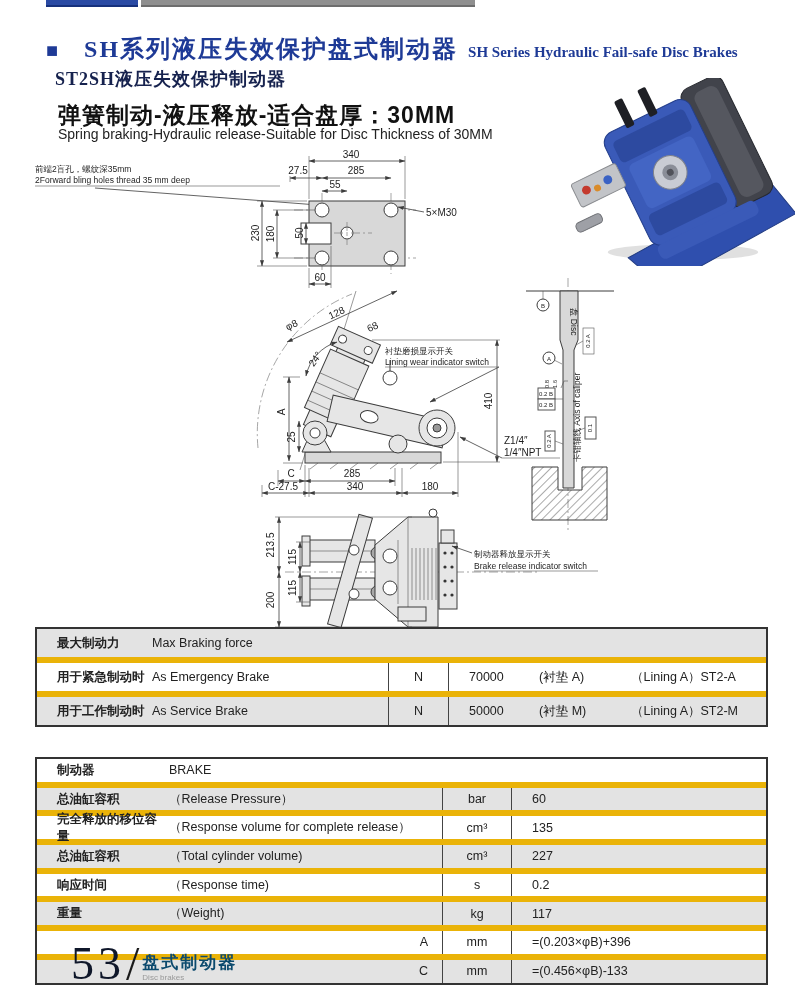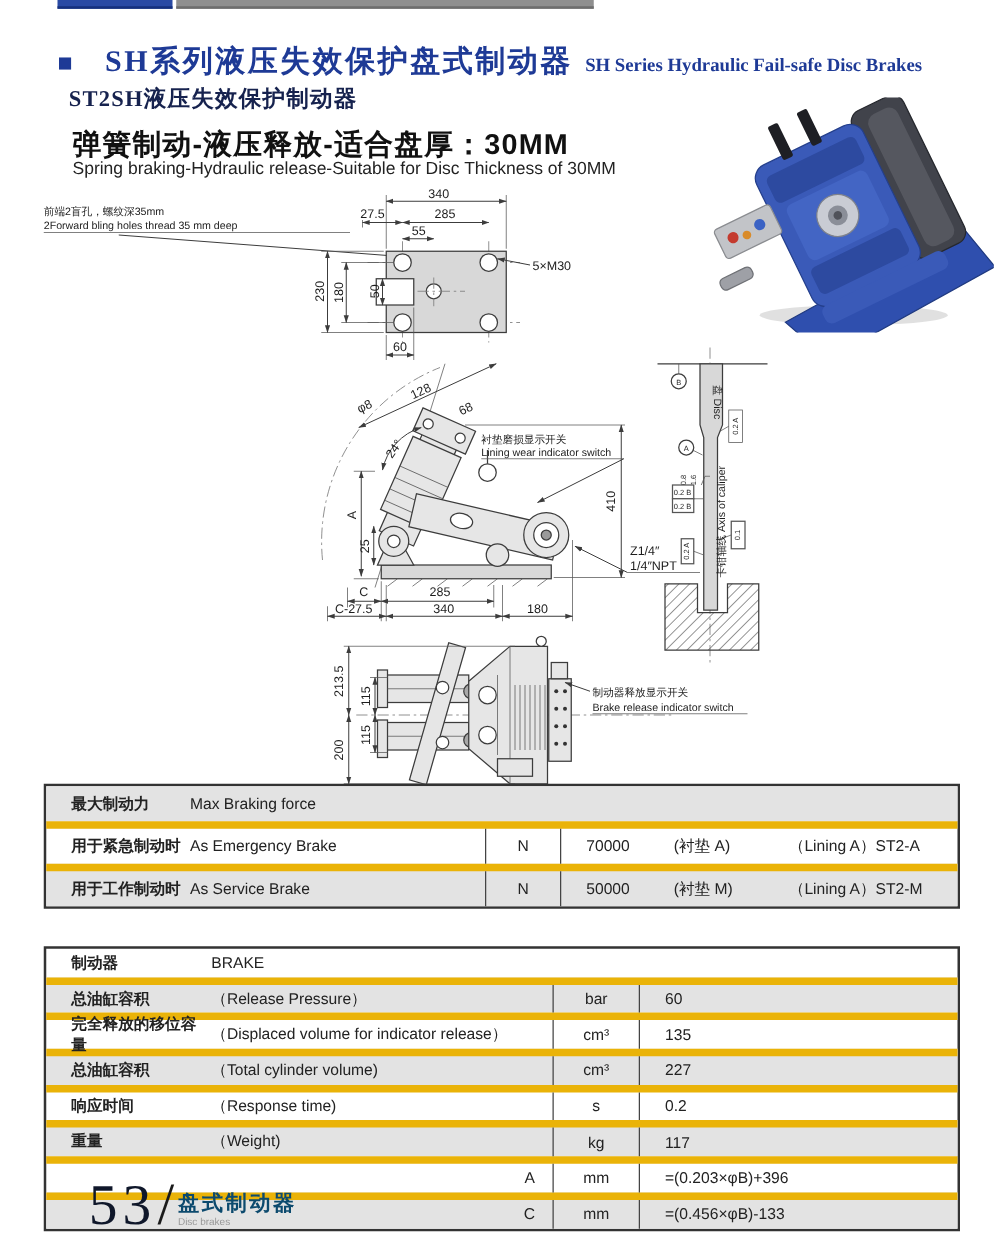--- a/index.html
+++ b/index.html
@@ -402,21 +402,21 @@
         <span>（Release  Pressure）</span>
         <span class="ac-label"></span>
       </div>
       <div class="c-unit">bar</div>
       <div class="c-value">60</div>
     </div>
 
     <div class="trow">
       <div class="c-label">
         <span class="zh2">完全释放的移位容量</span>
-        <span>（Displaced  volume  for  indicator  release）</span>
+        <span>（Response  volume  for  complete  release）</span>
         <span class="ac-label"></span>
       </div>
       <div class="c-unit">cm³</div>
       <div class="c-value">135</div>
     </div>
 
     <div class="trow gray">
       <div class="c-label">
         <span class="zh2">总油缸容积</span>
         <span>（Total  cylinder  volume)</span>

